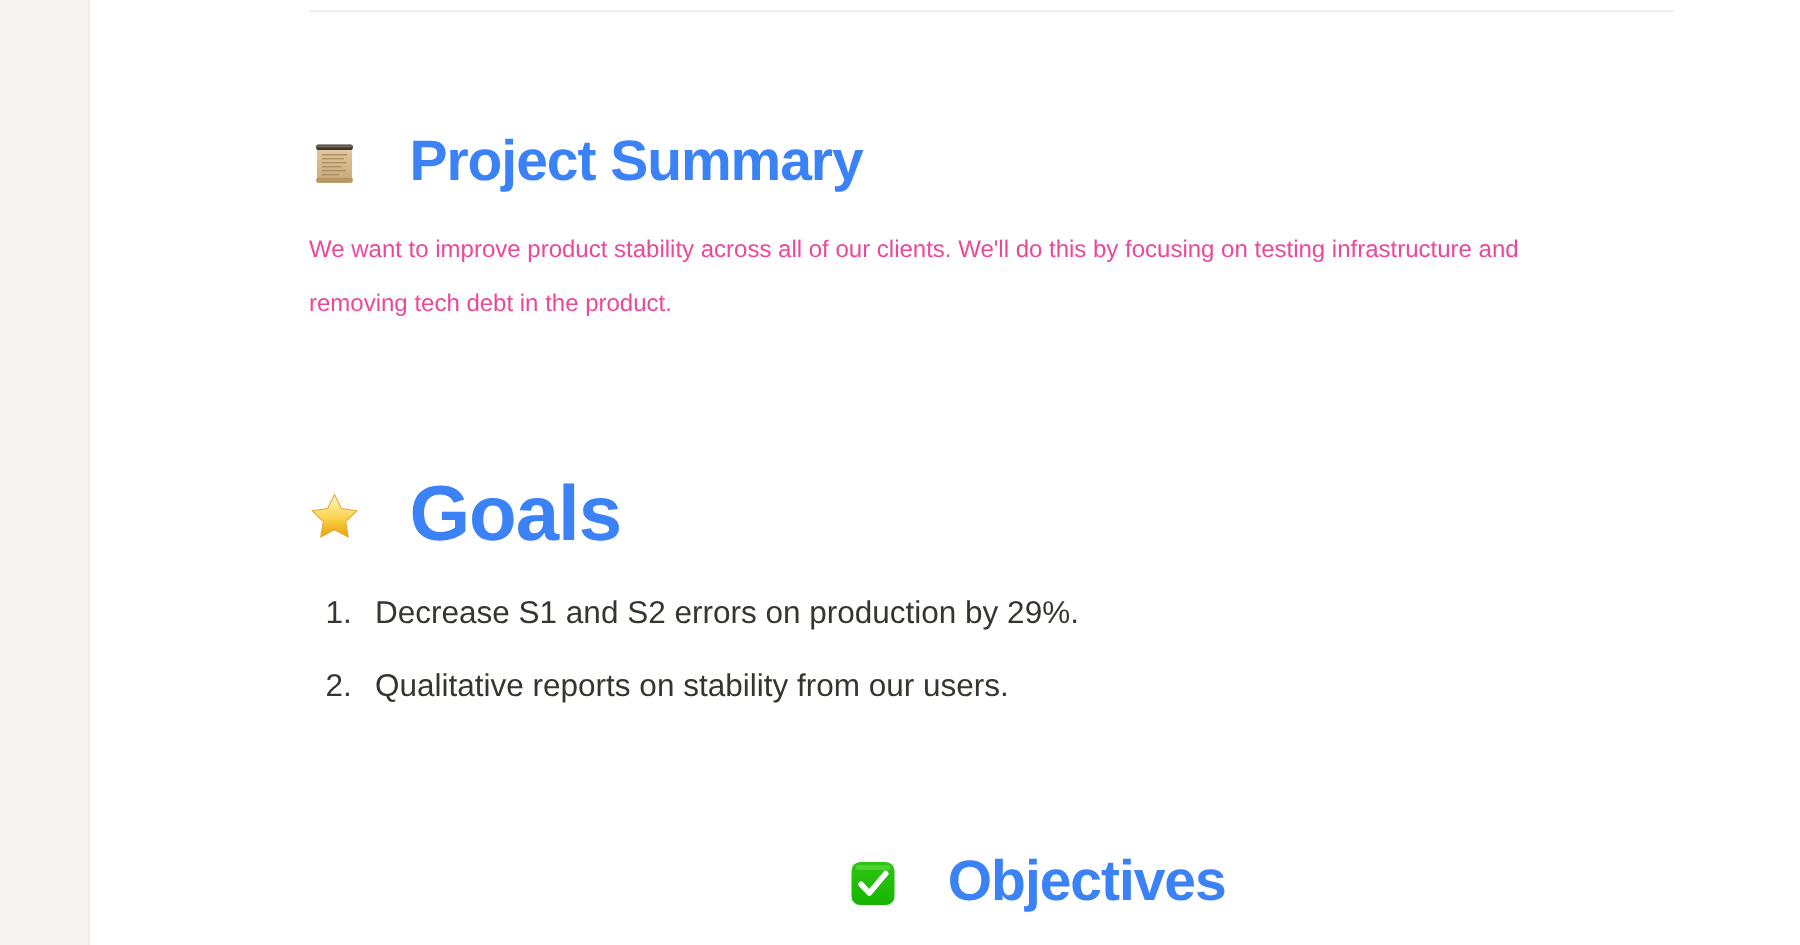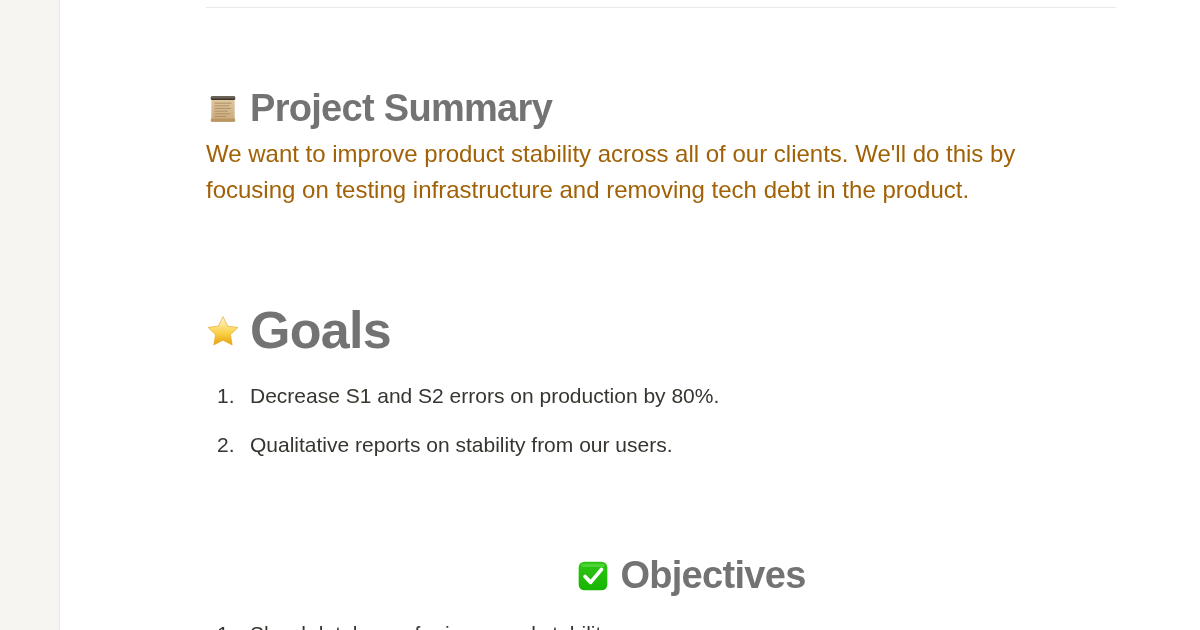--- a/index.html
+++ b/index.html
@@ -45,48 +45,49 @@
     height: 1px;
     background: #E9E9E7;
     margin: 0 0 0 0;
   }
   .section {
     margin: 0;
   }
   .heading {
     display: flex;
     align-items: center;
-    color: #737373;
+    color: #3b82f6;
     font-weight: 700;
     letter-spacing: -0.7px;
     line-height: 1.15;
+    gap: 23px;
   }
   .h-summary { font-size: 38px; margin-top: 79px; }
   .h-goals   { font-size: 52px; margin-top: 93px; }
   .h-objs    { font-size: 38px; margin-top: 95px; justify-content: center; }
 
   .heading-emoji {
     font-size: 33px;
     line-height: 1;
     margin-right: 10px;
     display: inline-block;
     flex: 0 0 auto;
     font-family: "DejaVu Sans", sans-serif;
   }
   .heading-emoji svg { display: block; }
 
   .heading-text {
     display: inline-block;
   }
 
   .body-text {
-    color: #a16207;
-    font-size: 24px;
+    color: #ec4899;
+    font-size: 16px;
     line-height: 36px;
-    margin-top: 5px;
+    margin-top: 18px;
     max-width: 850px;
     font-weight: 400;
   }
 
   ol.num-list {
     list-style: none;
     margin: 0;
     padding: 0;
     margin-top: 22px;
     counter-reset: itm;
@@ -162,21 +163,21 @@
                   <stop offset="0.55" stop-color="#FBD34D"></stop>
                   <stop offset="1" stop-color="#E8A207"></stop>
                 </linearGradient>
               </defs>
               <path d="M32 5 L40.6 22.6 L60 25.4 L46 39 L49.3 58.3 L32 49.2 L14.7 58.3 L18 39 L4 25.4 L23.4 22.6 Z" fill="url(#starg)" stroke="#E0A92B" stroke-width="1.3"></path>
             </svg>
           </span>
           <span class="heading-text">Goals</span>
         </div>
         <ol class="num-list">
-          <li>Decrease S1 and S2 errors on production by 80%.</li>
+          <li>Decrease S1 and S2 errors on production by 29%.</li>
           <li>Qualitative reports on stability from our users.</li>
         </ol>
       </div>
 
       <div class="section">
         <div class="heading h-objs">
           <span class="heading-emoji">
             <svg width="34" height="34" viewBox="0 0 64 64" aria-hidden="true">
               <defs>
                 <linearGradient id="chkg" x1="0" y1="0" x2="0" y2="1">

